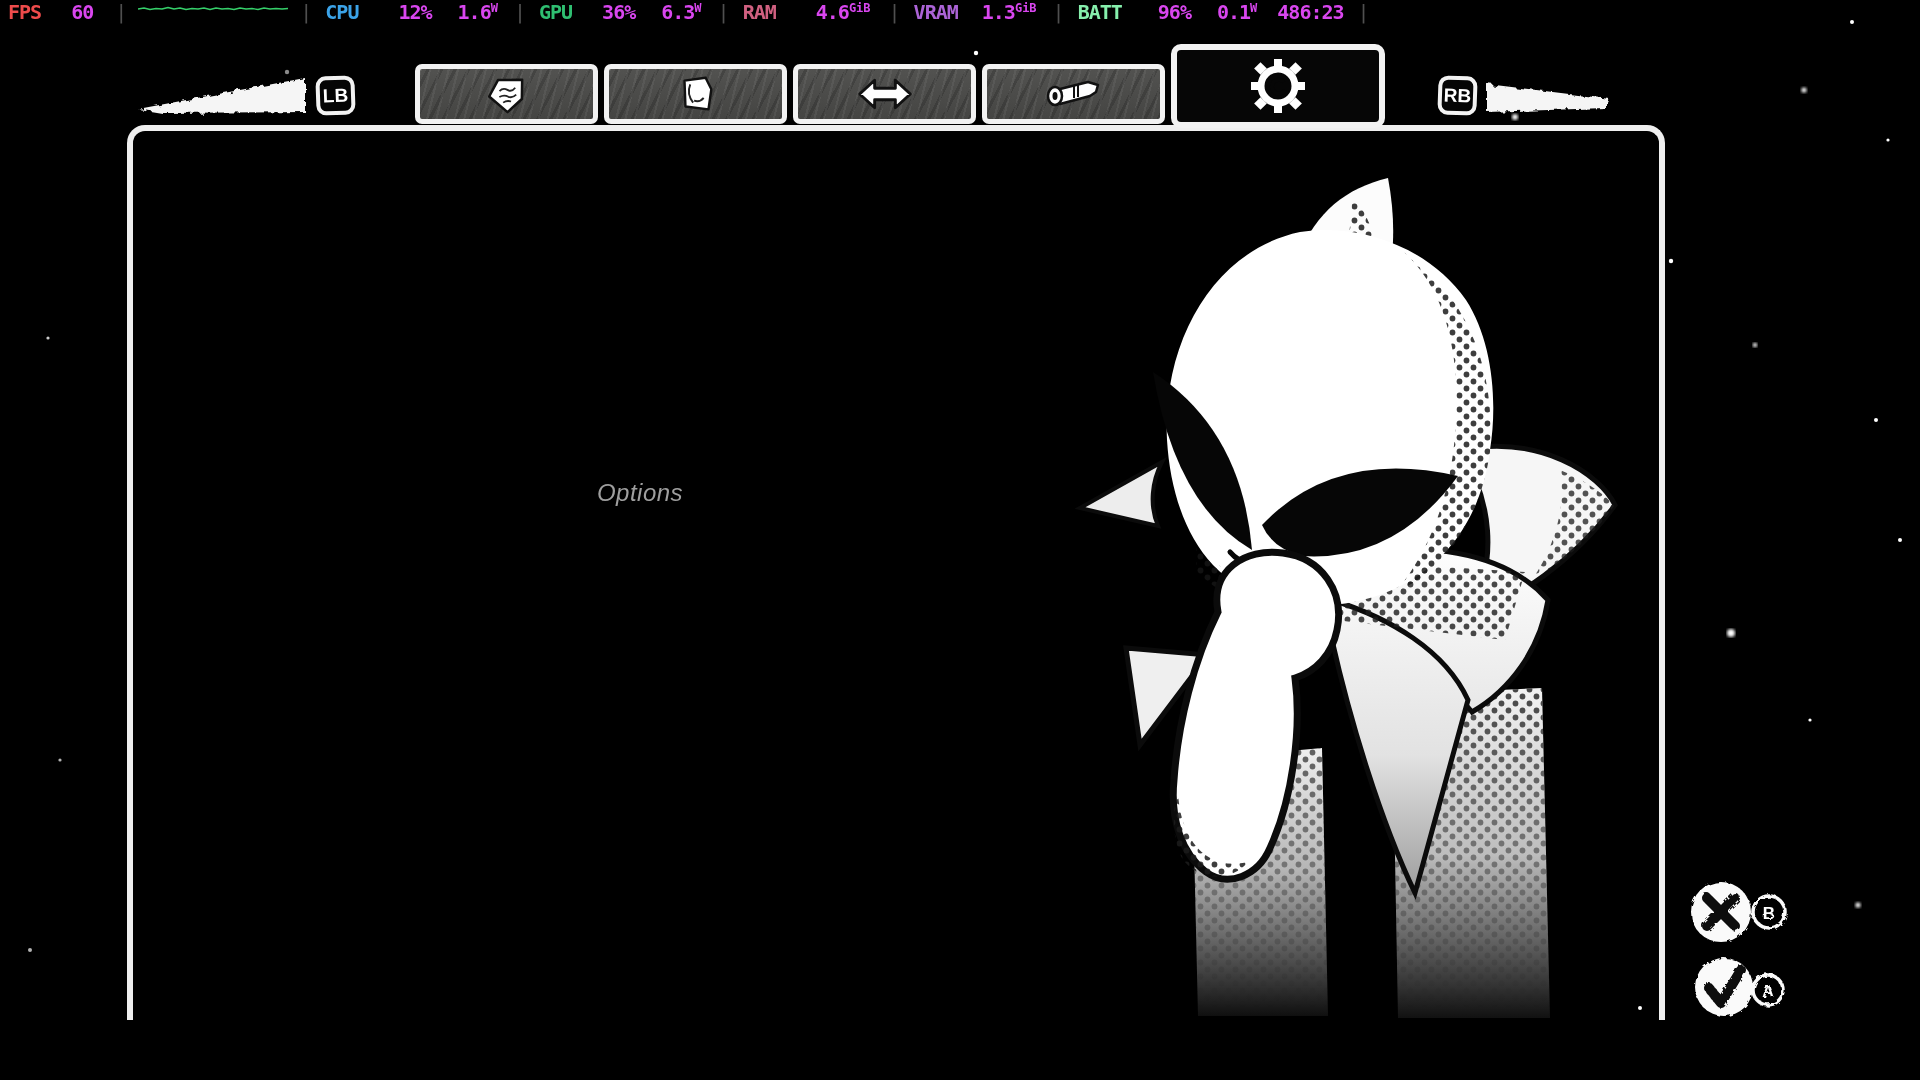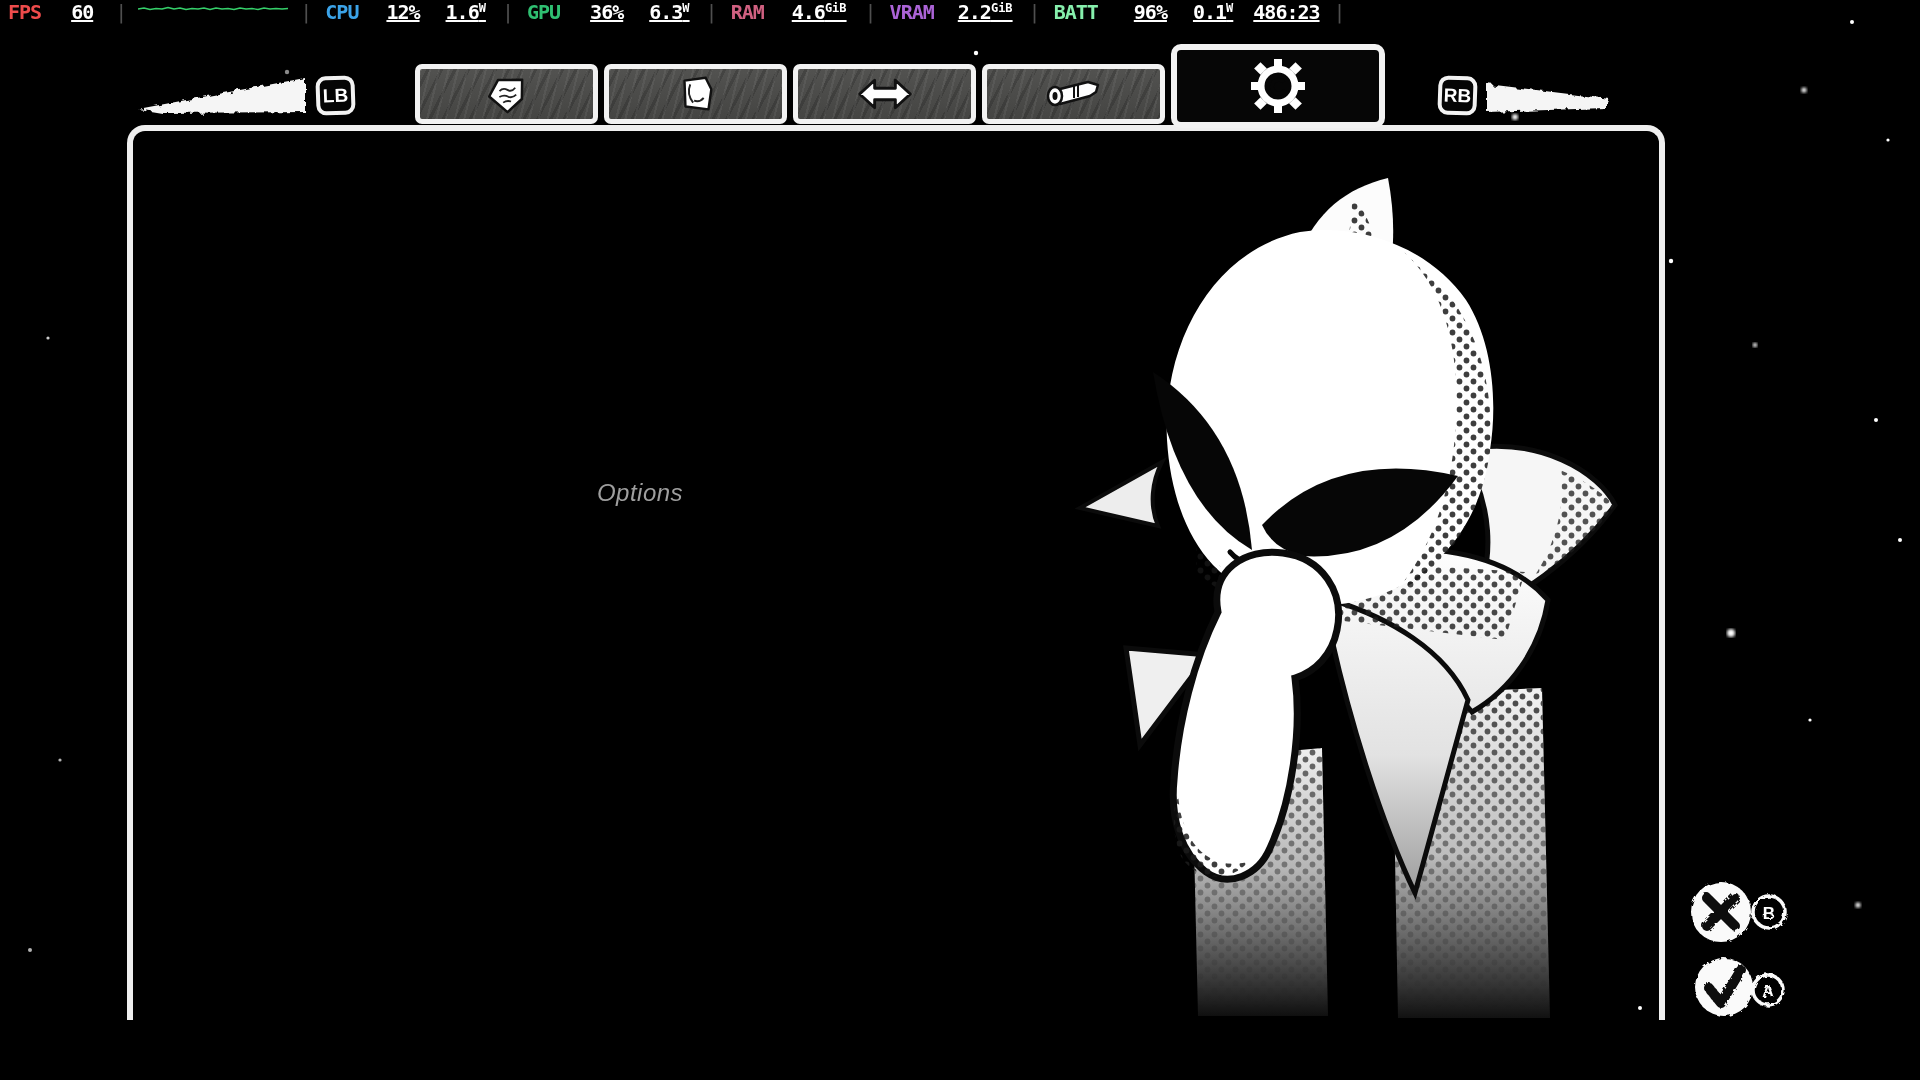--- a/index.html
+++ b/index.html
@@ -2,28 +2,28 @@
 <html><head>
 <meta charset="utf-8">
 <style>
   html,body{margin:0;padding:0;background:#000;}
   body{width:1920px;height:1080px;position:relative;overflow:hidden;font-family:"DejaVu Sans Mono",monospace;}
 
   
   .hud-bar{position:absolute;top:0;left:0;height:27px;width:1920px;display:flex;
     font:bold 20px "DejaVu Sans Mono",monospace;letter-spacing:-1px;z-index:6;}
   .hud-bar span{white-space:pre;}
-  .hud-val{color:#ffffff;text-decoration:underline;}
+  .hud-val{color:#d946ef;}
   .hud-sep{color:#4f4f4f;font-weight:normal;}
   .c-fps{color:#ee4b4b}.c-cpu{color:#3ba3e8}.c-gpu{color:#2fbf71}
   .c-ram{color:#d06080}.c-vram{color:#ab63d6}.c-batt{color:#86efac}
   .sup{font-size:12px;vertical-align:7px;letter-spacing:0;}
   .m8{margin-left:8px}.m12{margin-left:12px}.m14{margin-left:14px}.m16{margin-left:16px}
   .m18{margin-left:18px}.m22{margin-left:22px}.m24{margin-left:24px}.m26{margin-left:26px}
-  .m28{margin-left:28px}.m30{margin-left:30px}.m36{margin-left:36px}.m2{margin-left:20px}
+  .m28{margin-left:40px}.m30{margin-left:30px}.m36{margin-left:36px}.m2{margin-left:20px}
   .graph-box{margin-left:12px;width:150px;height:16px;}
 
   
   .bumper{position:absolute;top:76px;width:39px;height:39px;box-sizing:border-box;z-index:5;
     border:4px solid #f2f2f2;border-radius:10px;background:#050505;color:#fff;
     display:flex;align-items:center;justify-content:center;
     font:bold 19px "Liberation Sans",sans-serif;transform:rotate(-2deg);}
   .bumper.lb{left:316px;} .bumper.rb{left:1438px;transform:rotate(2deg);}
   .tab-strip{position:absolute;left:415px;top:64px;display:flex;gap:6px;align-items:flex-start;z-index:5;}
   .tab{width:183px;height:60px;box-sizing:border-box;border:5px solid #f2f2f2;border-radius:7px;
@@ -188,21 +188,21 @@
   <span class="hud-val m26"><span>1.6</span><span class="sup">W</span></span>
   <span class="hud-sep m16">|</span>
   <span class="c-gpu m14">GPU</span>
   <span class="hud-val m30">36%</span>
   <span class="hud-val m26"><span>6.3</span><span class="sup">W</span></span>
   <span class="hud-sep m16">|</span>
   <span class="c-ram m14">RAM</span>
   <span class="hud-val m28"><span>4.6</span><span class="sup">GiB</span></span>
   <span class="hud-sep m18">|</span>
   <span class="c-vram m14">VRAM</span>
-  <span class="hud-val m24"><span>2.2</span><span class="sup">GiB</span></span>
+  <span class="hud-val m24"><span>1.3</span><span class="sup">GiB</span></span>
   <span class="hud-sep m16">|</span>
   <span class="c-batt m14">BATT</span>
   <span class="hud-val m36">96%</span>
   <span class="hud-val m26"><span>0.1</span><span class="sup">W</span></span>
   <span class="hud-val m2">486:23</span>
   <span class="hud-sep m14">|</span>
 </div>
 
 <div class="bumper lb">LB</div>
 <div class="bumper rb">RB</div>

